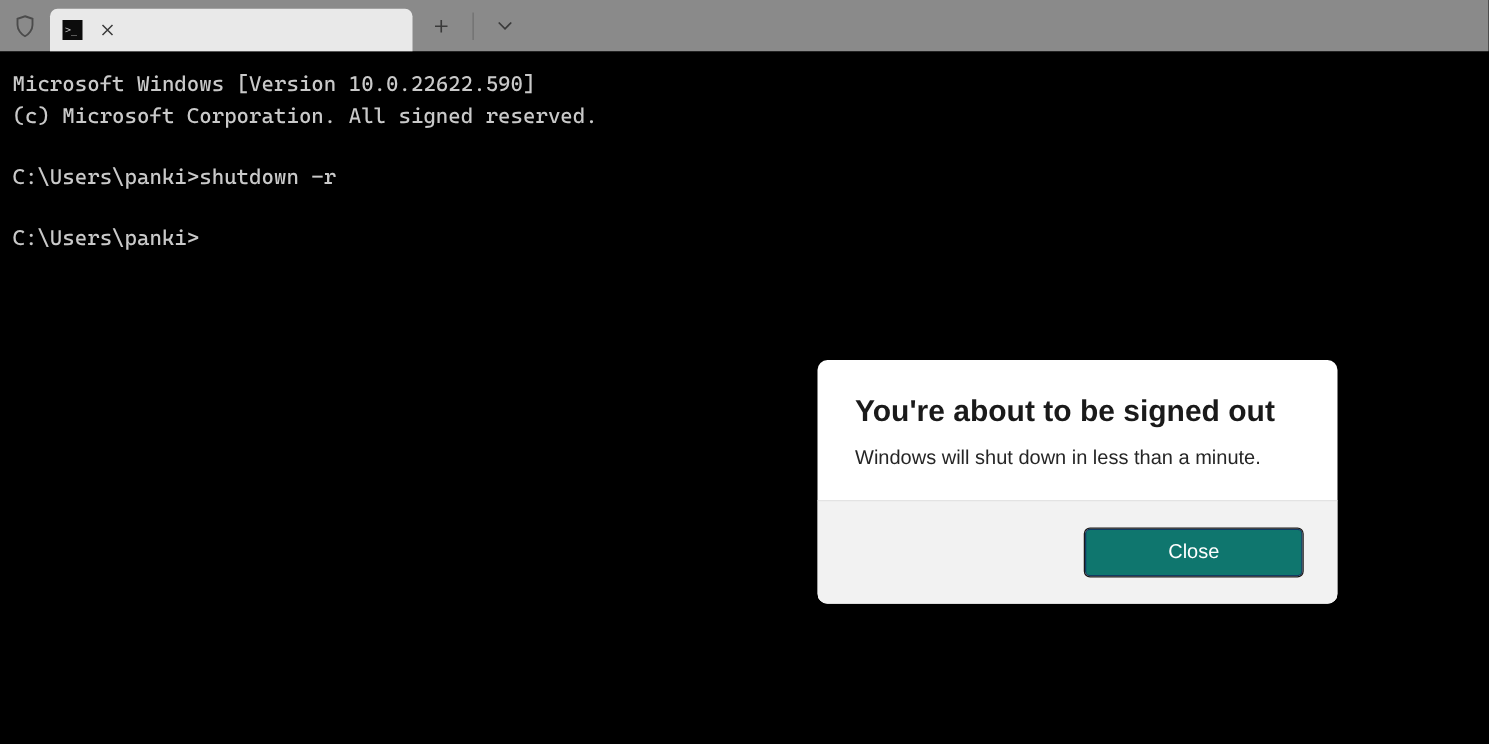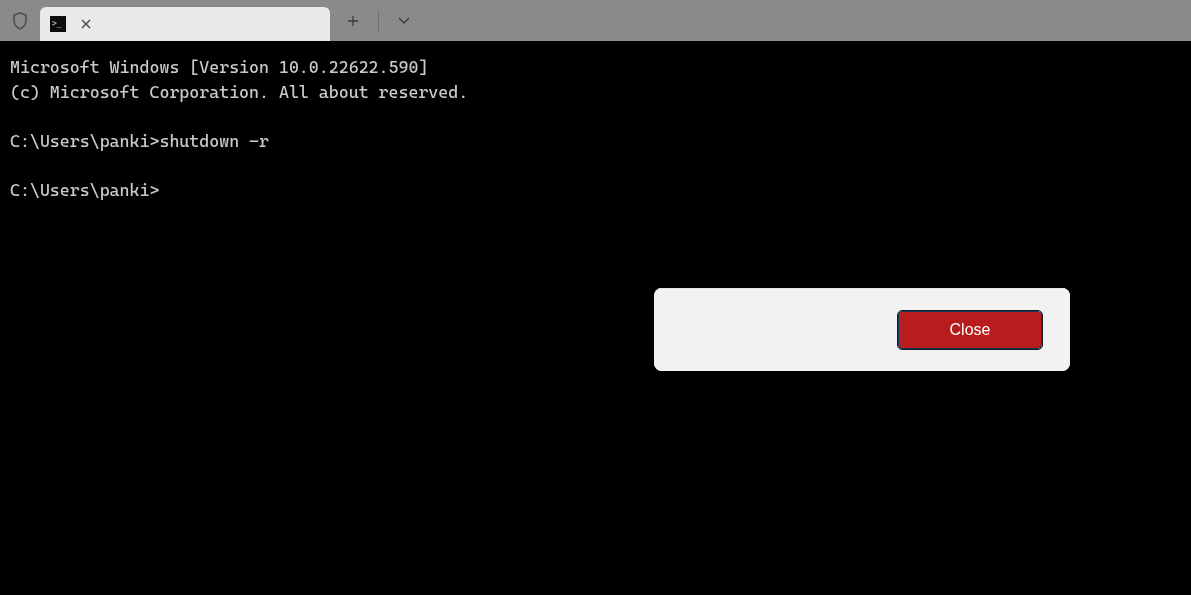--- a/index.html
+++ b/index.html
@@ -120,26 +120,26 @@
       color: #262626;
     }
     .dialog-footer {
       background: #f2f2f2;
       border-top: 1px solid #e3e3e3;
       padding: 22px 28px;
       display: flex;
       justify-content: flex-end;
     }
     .close-btn {
-      background: #b91c1c;
+      background: #0f766e;
       color: #fff;
       border: 1px solid #103a63;
       outline: 1px solid #1a1a1a;
       border-radius: 4px;
-      width: 144px;
+      width: 174px;
       height: 38px;
       font-size: 16px;
       cursor: pointer;
       font-family: inherit;
     }
   </style>
 </head>
 <body>
 
 <div class="titlebar">
@@ -167,23 +167,27 @@
     <div class="divider"></div>
     <div class="title-btn">
       <svg width="12" height="8" viewBox="0 0 12 8" stroke="currentColor" stroke-width="1.4" fill="none">
           <path d="M1 1 L6 6 L11 1"></path>
         </svg>
     </div>
   </div>
 </div>
 
 <div class="terminal"><span>Microsoft Windows [Version 10.0.22622.590]</span>
-<span>(c) Microsoft Corporation. All about reserved.</span>
+<span>(c) Microsoft Corporation. All signed reserved.</span>
 <span></span>
 <span>C:\Users\panki&gt;shutdown -r</span>
 <span></span>
 <span>C:\Users\panki&gt;</span></div>
 
 <div class="dialog">
+  <div class="dialog-body">
+    <div class="dialog-title">You're about to be signed out</div>
+    <div class="dialog-text">Windows will shut down in less than a minute.</div>
+  </div>
   <div class="dialog-footer">
     <button class="close-btn">Close</button>
   </div>
 </div>
 
 </body></html>

